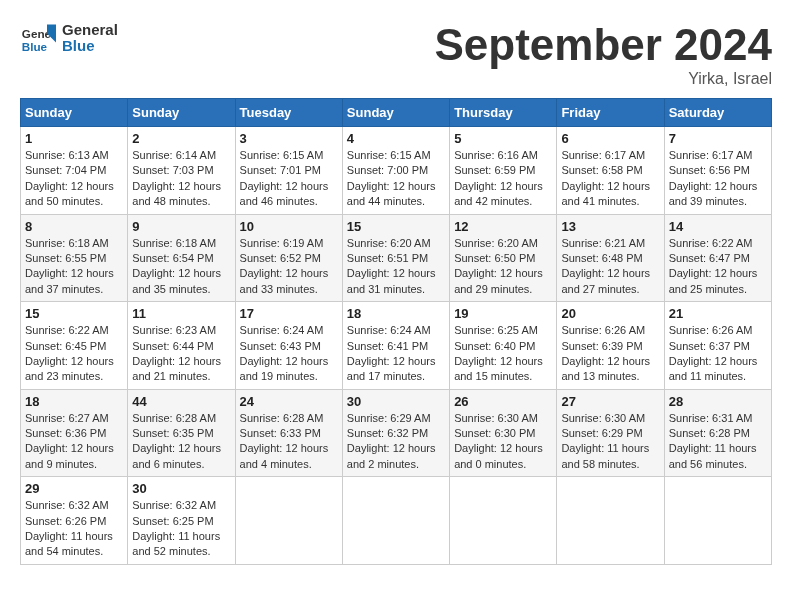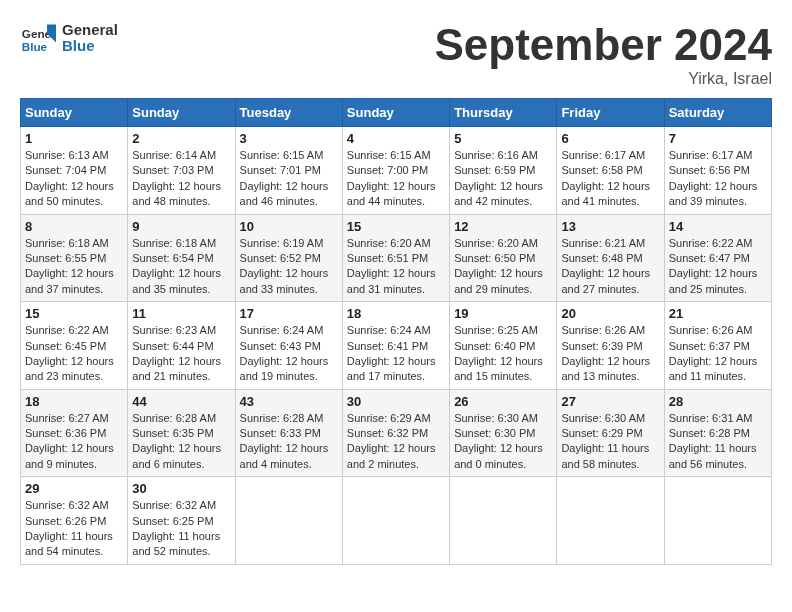--- a/index.html
+++ b/index.html
@@ -207,21 +207,21 @@
       <tr>
         <td>
           <span class="day-num">18</span>
           <span class="day-info">Sunrise: 6:27 AM<br>Sunset: 6:36 PM<br>Daylight: 12 hours and 9 minutes.</span>
         </td>
         <td>
           <span class="day-num">44</span>
           <span class="day-info">Sunrise: 6:28 AM<br>Sunset: 6:35 PM<br>Daylight: 12 hours and 6 minutes.</span>
         </td>
         <td>
-          <span class="day-num">43</span>
+          <span class="day-num">24</span>
           <span class="day-info">Sunrise: 6:28 AM<br>Sunset: 6:33 PM<br>Daylight: 12 hours and 4 minutes.</span>
         </td>
         <td>
           <span class="day-num">30</span>
           <span class="day-info">Sunrise: 6:29 AM<br>Sunset: 6:32 PM<br>Daylight: 12 hours and 2 minutes.</span>
         </td>
         <td>
           <span class="day-num">26</span>
           <span class="day-info">Sunrise: 6:30 AM<br>Sunset: 6:30 PM<br>Daylight: 12 hours and 0 minutes.</span>
         </td>

